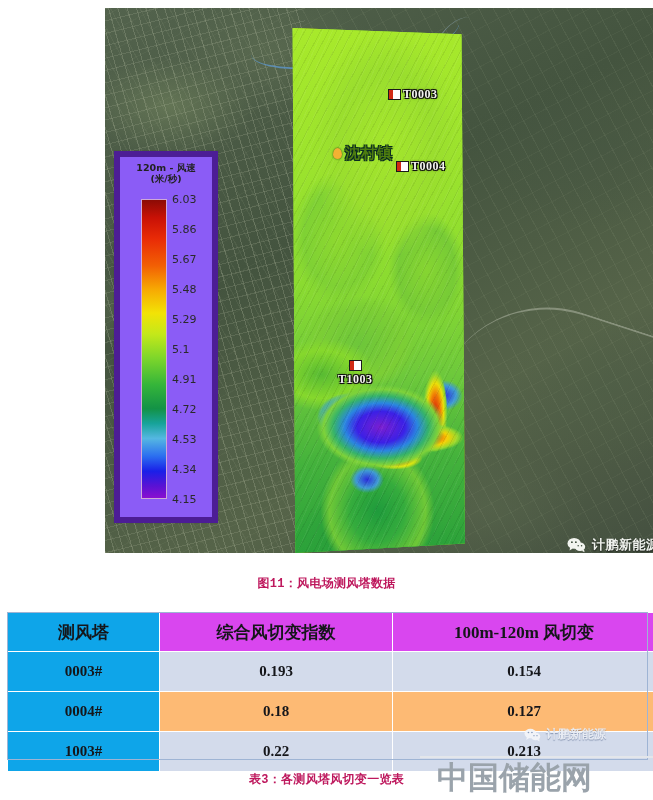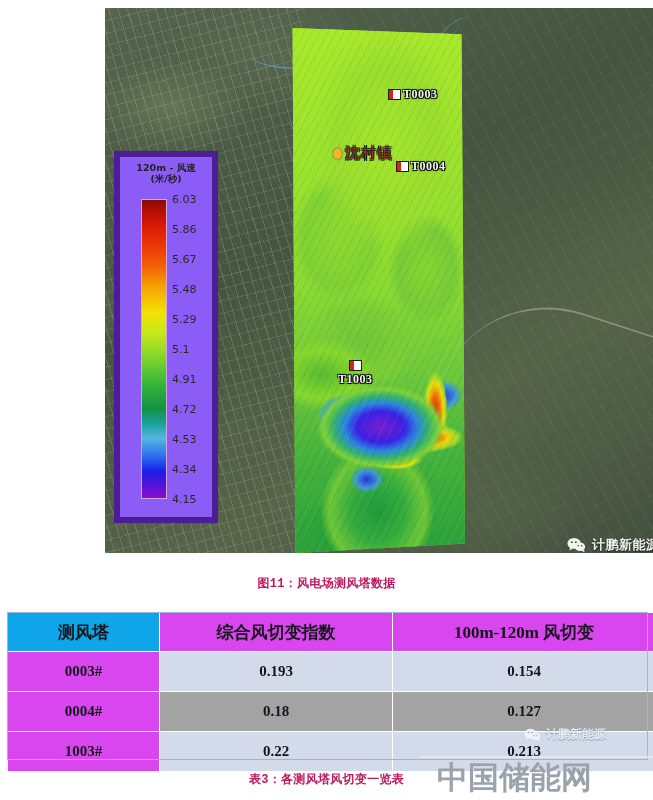--- a/index.html
+++ b/index.html
@@ -98,21 +98,21 @@
     white-space:nowrap;line-height:1;
   }
   .place{
     position:absolute;left:228px;top:138px;display:flex;align-items:center;gap:3px;
   }
   .place .dot{
     width:9px;height:11px;background:#f2b233;border-radius:50% 50% 50% 50%/60% 60% 40% 40%;
     box-shadow:0 0 2px rgba(0,0,0,.7);flex:none;
   }
   .place .ptext{
-    font-family:"DejaVu Sans",sans-serif;font-weight:normal;font-size:15px;color:#b91c1c;
+    font-family:"DejaVu Sans",sans-serif;font-weight:bold;font-size:15px;color:#4d7c0f;
     text-shadow:-1px -1px 0 #0a2a22,1px -1px 0 #0a2a22,-1px 1px 0 #0a2a22,1px 1px 0 #0a2a22;
     white-space:nowrap;line-height:1;letter-spacing:1px;
   }
 
   
   .wm{position:absolute;left:462px;top:528px;display:flex;align-items:center;gap:6px;}
   .wm .wx{width:19px;height:16px;flex:none;}
   .wm .wxt{
     font-family:"DejaVu Sans",sans-serif;font-size:13px;font-weight:bold;color:#eef1ec;
     text-shadow:0 1px 2px rgba(0,0,0,.8);white-space:nowrap;letter-spacing:.5px;
@@ -174,23 +174,23 @@
     text-align:center;vertical-align:middle;
     font-family:"Liberation Serif","DejaVu Serif",serif;
     font-weight:bold;color:#15161a;
   }
   .tbl .c1{width:149px;}
   .tbl .c2{width:230px;}
   .tbl .c3{width:260px;}
   .hdr td{background:#d946ef;height:36px;font-size:17px;}
   .hdr td.c1{background:#0ea5e9;}
   .row td{height:37px;font-size:15px;}
-  .row td.c1{background:#d946ef;}
+  .row td.c1{background:#0ea5e9;}
   .row.alt td.c2,.row.alt td.c3{background:#d3dbeb;}
-  .row.alt2 td.c2,.row.alt2 td.c3{background:#a3a3a3;}
+  .row.alt2 td.c2,.row.alt2 td.c3{background:#fdba74;}
   .tbl-outline{
     position:absolute;left:7px;top:612px;width:639px;height:146px;
     border:1px solid #9eb4d4;pointer-events:none;
   }
 
   
   .wm2{position:absolute;left:524px;top:726px;display:flex;align-items:center;gap:5px;opacity:.92;}
   .wm2 .wx{width:17px;height:14px;flex:none;}
   .wm2 .wxt{
     font-family:"DejaVu Sans",sans-serif;font-size:12px;font-weight:bold;color:#e9edf4;

